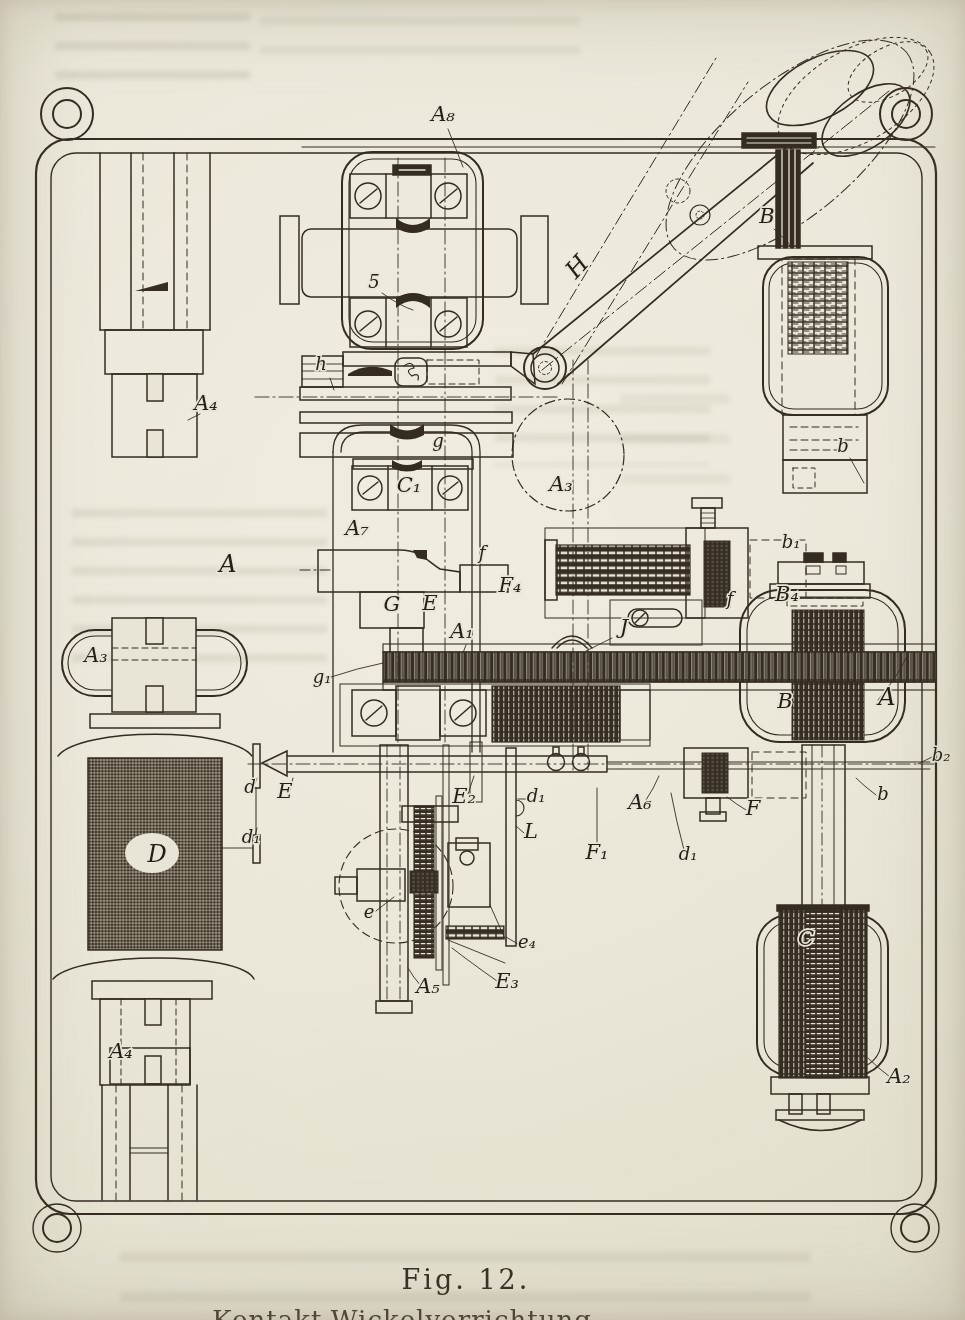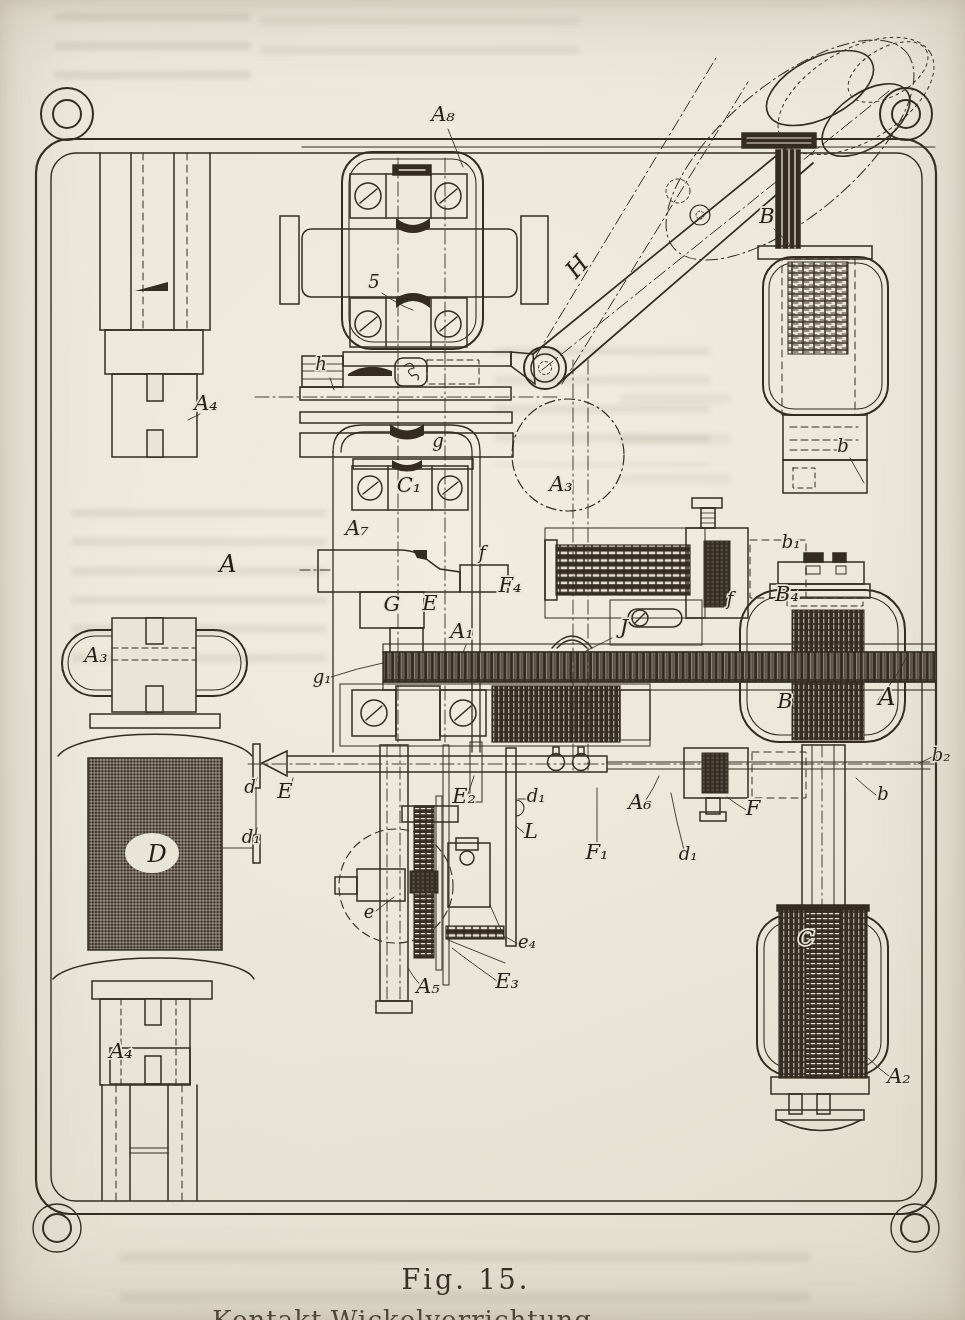--- a/index.html
+++ b/index.html
@@ -447,15 +447,15 @@
       <text class="lbl" x="597" y="859">F₁</text>
       <text class="lbl" x="640" y="809">A₆</text>
       <text class="lbl" x="753" y="815">F</text>
       <text class="lbl" x="806" y="945">C</text>
       <text class="lbl" x="899" y="1083">A₂</text>
       <text class="lbl" x="121" y="1058">A₄</text>
       <text class="lbl-sm" x="688" y="860">d₁</text>
     </g>
   </svg>
 
-  <div class="caption1">Fig. 15.</div>
+  <div class="caption1">Fig. 12.</div>
   <div class="caption2">Kontakt-Wickelvorrichtung</div>
 </div>
 
 </body></html>

